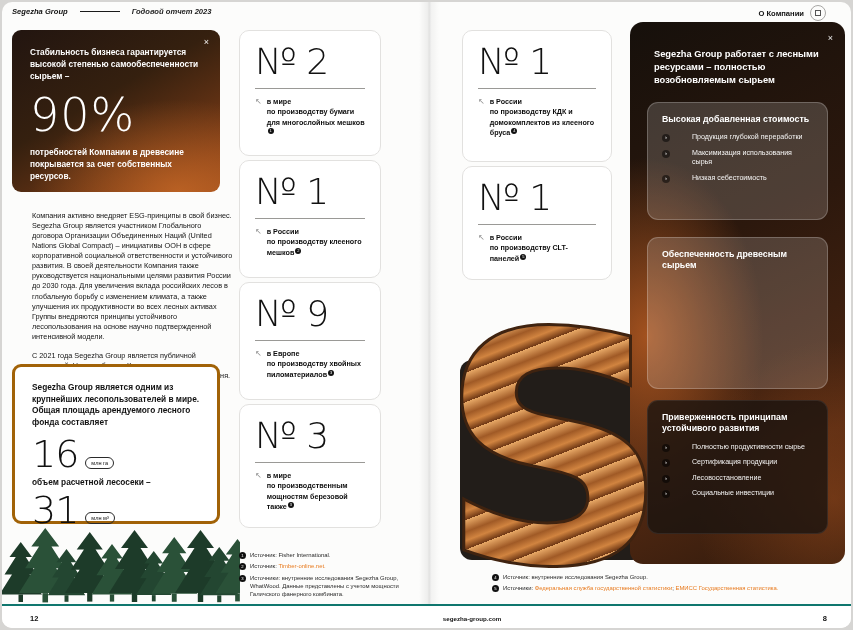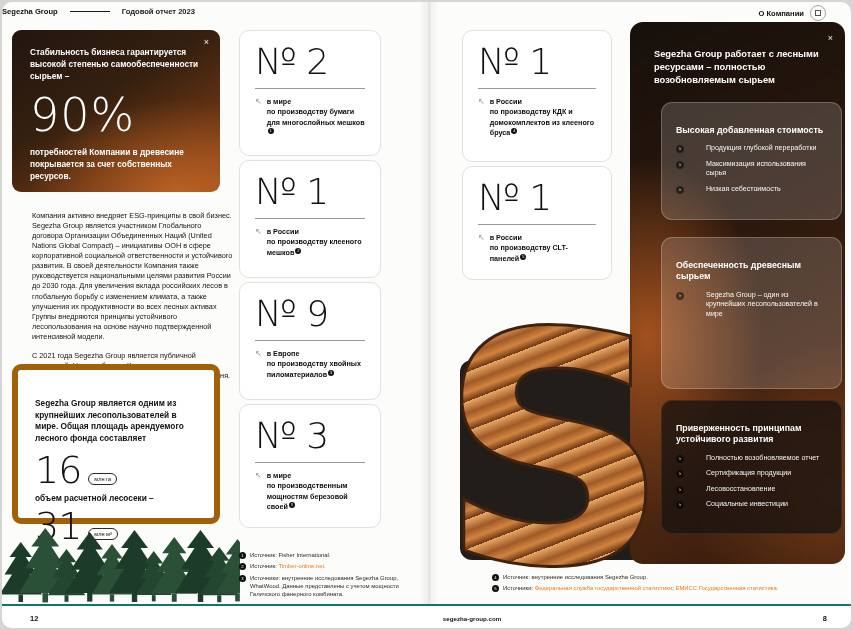--- a/index.html
+++ b/index.html
@@ -1,39 +1,39 @@
 <!DOCTYPE html>
 <html><head>
 <meta charset="utf-8">
 <style>
   html,body{margin:0;padding:0;background:#d6d5d3;}
   .frame{position:relative;width:853px;height:630px;background:#d6d5d3;font-family:"Liberation Sans",sans-serif;overflow:hidden;}
   .spread{position:absolute;left:2px;top:2px;width:849px;height:626px;background:#fcfcfb;border-radius:10px;overflow:hidden;}
   .abs{position:absolute;}
   
-  .hdr-left{left:0;top:5px;display:flex;align-items:center;gap:12px;}
+  .hdr-left{left:10px;top:5px;display:flex;align-items:center;gap:12px;font-style:italic;}
   .brand{font-size:7.6px;font-weight:700;color:#111;}
   .hdr-dash{display:inline-block;width:40px;height:1px;background:#1a1a1a;}
   .report{font-size:7.6px;font-weight:600;color:#222;}
   .hdr-right{right:25px;top:3px;display:flex;align-items:center;gap:6px;}
   .section{font-size:7.6px;font-weight:700;color:#111;}
   .navcirc{width:14px;height:14px;border:1px solid #a8a7a5;border-radius:50%;display:flex;align-items:center;justify-content:center;}
   .navsq{width:4.5px;height:4.5px;border:1px solid #555;}
   
   #hero{left:10px;top:28px;width:208px;height:162px;border-radius:9px;box-sizing:border-box;padding:17px 18px;
     background:radial-gradient(120% 95% at 80% 100%, rgba(215,115,42,.65), rgba(0,0,0,0) 60%),
                linear-gradient(150deg,#221510 0%,#35200f 42%,#7b3b16 85%,#8c4319 100%);}
   .hero-intro{margin:0 0 10px;font-size:8.3px;line-height:1.42;font-weight:600;color:#fff;}
   .hero-stat{font-size:46px;font-weight:300;line-height:1;letter-spacing:1px;color:#fff;margin:0 0 9px;font-family:"DejaVu Sans",sans-serif;}
   .hero-close{position:absolute;top:7px;right:11px;font-size:9px;color:rgba(255,255,255,.95);cursor:pointer;}
   
   #paras{left:30px;top:209px;width:202px;}
   #paras p{margin:0 0 9px;font-size:7.3px;line-height:1.38;color:#141414;}
   
-  #statcard{left:10px;top:362px;width:208px;height:160px;box-sizing:border-box;background:#fff;border:6px solid #a16207;border-radius:9px;padding:28px 17px;}
+  #statcard{left:10px;top:362px;width:208px;height:160px;box-sizing:border-box;background:#fff;border:3px solid #a16207;border-radius:9px;padding:15px 17px;}
   .stat-head{font-size:8.3px;font-weight:700;line-height:1.4;color:#111;margin:0 0 10px;}
   .valrow{display:flex;align-items:flex-end;gap:7px;margin-bottom:6px;}
   .bigval{font-size:38px;font-weight:300;line-height:.85;letter-spacing:-1px;color:#111;font-family:"DejaVu Sans",sans-serif;}
   .pill{font-size:5.6px;color:#111;border:1px solid #2a2a2a;border-radius:9px;padding:2px 5px;margin-bottom:2px;white-space:nowrap;}
   .statmid{font-size:8.3px;font-weight:700;color:#111;margin:3px 0 7px;}
   
   #trees{left:0px;top:520px;width:238px;height:82px;}
   
   .rank-card{position:absolute;background:#fff;border:1px solid #e2e1df;border-radius:10px;box-sizing:border-box;padding:13px 15px;}
   #rc1{left:237px;top:28px;width:142px;height:126px;}
@@ -59,21 +59,21 @@
   #srect{left:458px;top:358px;width:184px;height:200px;background:#221d19;border-radius:12px;z-index:1;}
   #panel{z-index:1;}
   #swood{left:436px;top:318px;width:232px;height:248px;z-index:2;}
   
   #panel{left:628px;top:20px;width:215px;height:542px;border-radius:13px;
     background:radial-gradient(90% 55% at 8% 58%, rgba(190,95,35,.8), rgba(0,0,0,0) 60%),
                radial-gradient(100% 45% at 95% 88%, rgba(165,80,30,.5), rgba(0,0,0,0) 65%),
                linear-gradient(155deg,#16100b 0%,#2c180d 40%,#4c2611 78%,#2e190c 100%);}
   .panel-close{position:absolute;top:11px;right:12px;font-size:9px;color:rgba(255,255,255,.92);cursor:pointer;}
   .panel-head{position:absolute;left:24px;top:26px;width:172px;font-size:9.3px;font-weight:700;color:#fff;line-height:1.38;}
-  .pcard{position:absolute;left:31px;width:181px;border-radius:11px;box-sizing:border-box;padding:22px 14px;}
+  .pcard{position:absolute;left:17px;width:181px;border-radius:11px;box-sizing:border-box;padding:11px 14px;}
   .glass{background:rgba(255,255,255,.17);border:0.5px solid rgba(255,255,255,.22);}
   #pc1{top:80px;height:118px;}
   #pc2{top:215px;height:152px;}
   #pc3{top:378px;height:134px;background:rgba(25,19,15,.78);border:0.5px solid rgba(255,255,255,.08);}
   .pcard-title{font-size:8.8px;font-weight:700;color:#fff;line-height:1.3;margin:0 0 8px;}
   .pitem{display:flex;gap:22px;align-items:flex-start;margin-bottom:6px;}
   .picon{flex:none;width:8px;height:8px;border-radius:50%;background:rgba(0,0,0,.5);color:#fff;font-size:6px;line-height:7.5px;text-align:center;margin-top:1px;}
   .ptext{font-size:7.1px;line-height:1.32;color:rgba(255,255,255,.95);}
   
   #seam{left:417px;top:0;width:20px;height:602px;background:linear-gradient(to right,rgba(0,0,0,0) 0%,rgba(0,0,0,.06) 45%,rgba(0,0,0,.11) 50%,rgba(0,0,0,.04) 62%,rgba(0,0,0,0) 100%);z-index:3;}
@@ -179,21 +179,21 @@
       </div>
     </div>
   </div>
   <div class="rank-card" id="rc4">
     <div class="rank-num">№ 3</div>
     <div class="rank-rule"></div>
     <div class="rank-body">
       <span class="arrow">↖</span>
       <div>
         <div class="rank-scope">в мире</div>
-        <div class="rank-desc"><span>по производственным мощностям березовой своей</span><sup class="fnmark">3</sup></div>
+        <div class="rank-desc"><span>по производственным мощностям березовой также</span><sup class="fnmark">3</sup></div>
       </div>
     </div>
   </div>
 
   <div class="fns" id="lfns">
     <div class="fnrow">
       <span class="fncircle">1</span>
       <span>Источник: Fisher International.</span>
     </div>
     <div class="fnrow">
@@ -246,31 +246,27 @@
             <span class="ptext">Максимизация использования сырья</span>
           </div>
       <div class="pitem">
             <span class="picon">›</span>
             <span class="ptext">Низкая себестоимость</span>
           </div>
     </div>
 
     <div class="pcard glass" id="pc2">
       <p class="pcard-title">Обеспеченность древесным сырьем</p>
-      <div class="pitem">
-            <span class="picon">›</span>
-            <span class="ptext">Segezha Group – один из крупнейших лесопользователей в мире</span>
-          </div>
     </div>
 
     <div class="pcard" id="pc3">
       <p class="pcard-title">Приверженность принципам устойчивого развития</p>
       <div class="pitem">
             <span class="picon">›</span>
-            <span class="ptext">Полностью возобновляемое отчет</span>
+            <span class="ptext">Полностью продуктивности сырье</span>
           </div>
       <div class="pitem">
             <span class="picon">›</span>
             <span class="ptext">Сертификация продукции</span>
           </div>
       <div class="pitem">
             <span class="picon">›</span>
             <span class="ptext">Лесовосстановление</span>
           </div>
       <div class="pitem">

